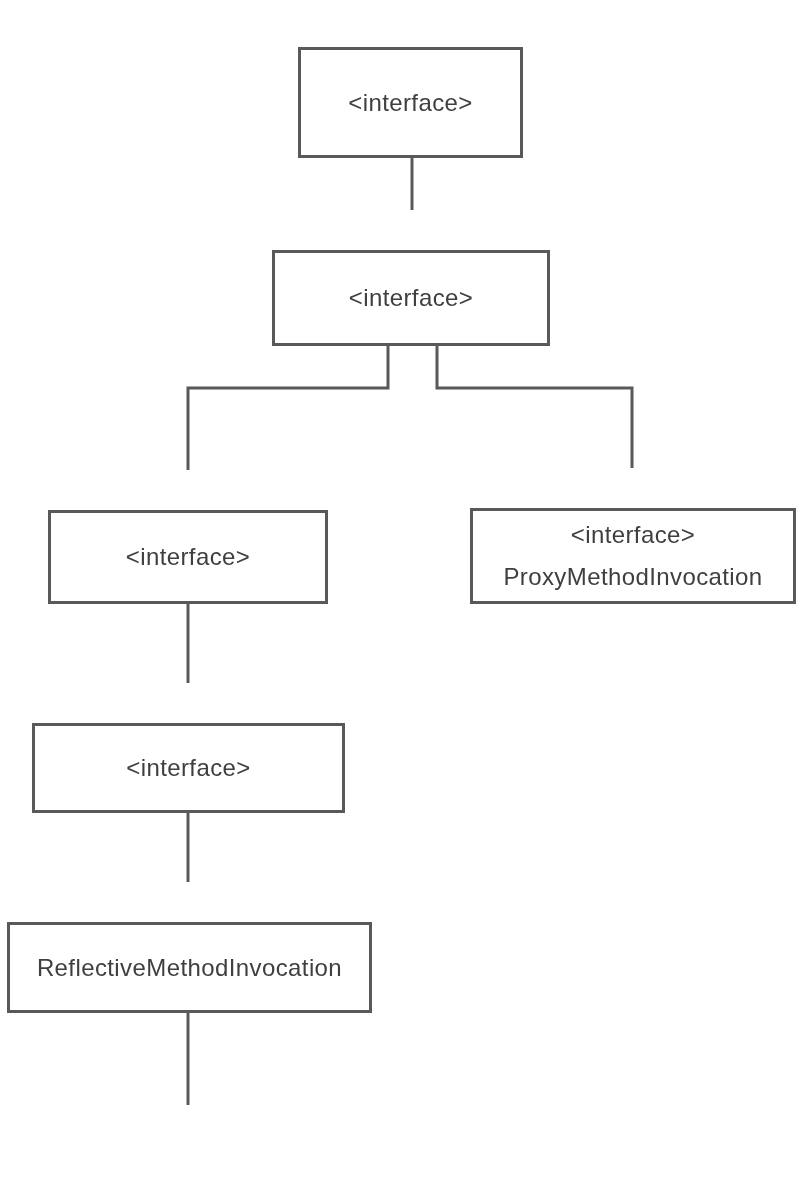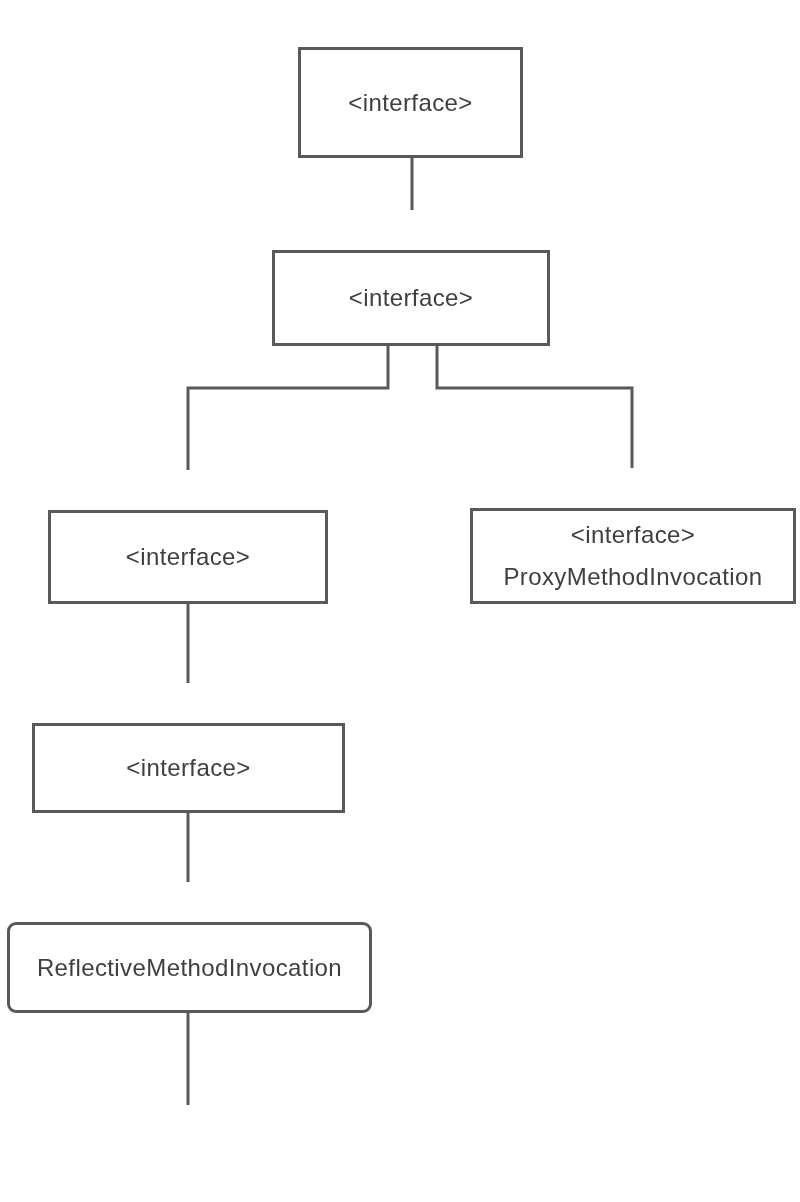--- a/index.html
+++ b/index.html
@@ -39,21 +39,21 @@
   }
   .node .txt-line {
     line-height: 42px;
     white-space: nowrap;
   }
   .n-joinpoint        { left: 298px; top: 7px;    width: 225px; height: 111px; }
   .n-invocation       { left: 272px; top: 210px;  width: 278px; height: 96px;  }
   .n-methodinv        { left: 48px;  top: 470px;  width: 280px; height: 94px;  }
   .n-constructorinv   { left: 470px; top: 468px;  width: 326px; height: 96px;  }
   .n-proxymethodinv   { left: 32px;  top: 683px;  width: 313px; height: 90px;  }
-  .n-reflectivemethod { left: 7px;   top: 882px;  width: 365px; height: 91px; border-radius: 9px;  }
+  .n-reflectivemethod { left: 7px;   top: 882px;  width: 365px; height: 91px;  }
   .n-cglibmethod      { left: 7px;   top: 1105px; width: 363px; height: 91px;  }
 </style>
 </head>
 <body>
 
 <div class="canvas">
 
   <svg class="connector-layer" viewBox="0 0 800 1202" xmlns="http://www.w3.org/2000/svg">
 
     <g>

